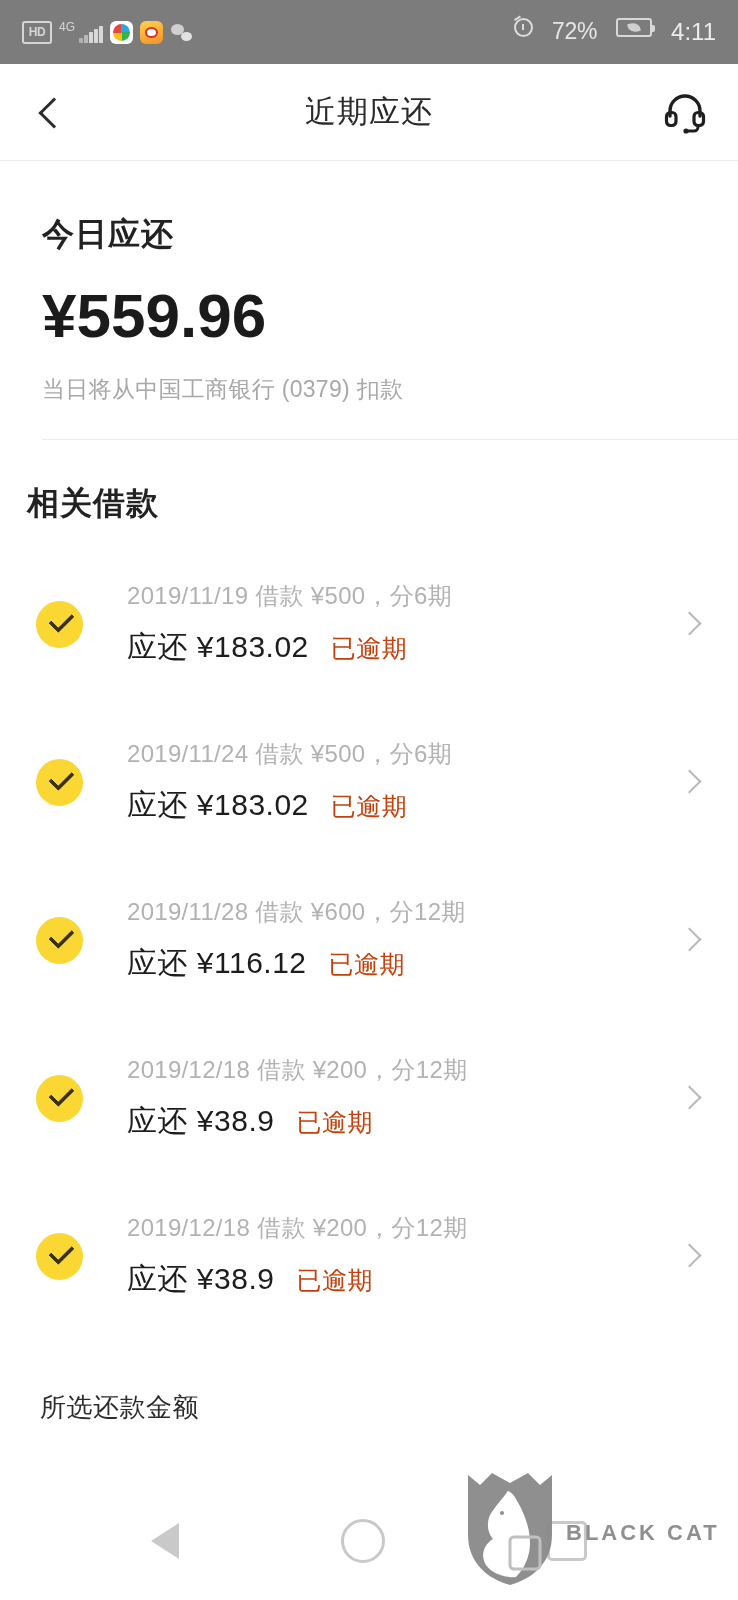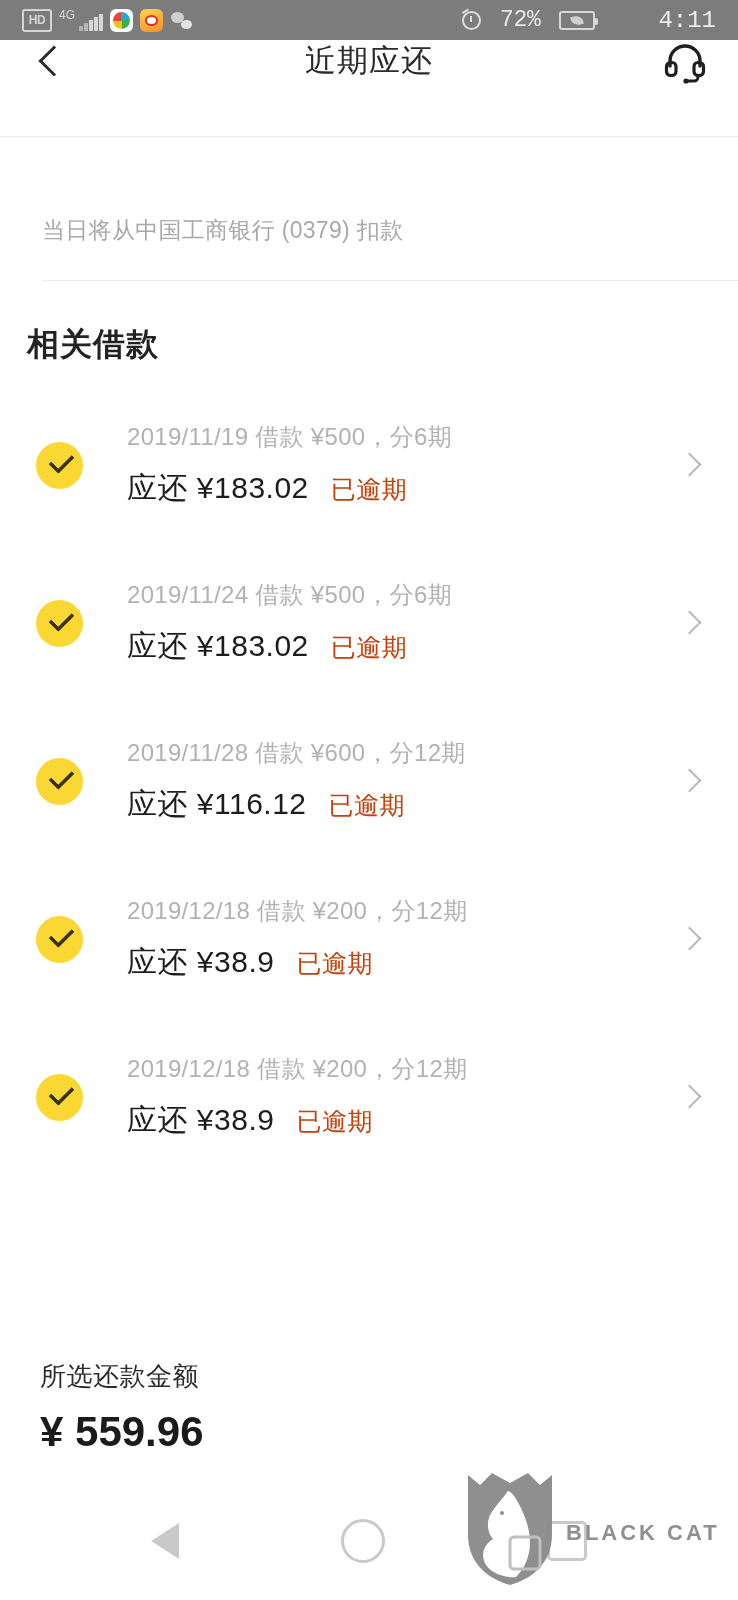--- a/index.html
+++ b/index.html
@@ -11,39 +11,38 @@
     width: 738px;
     height: 1600px;
     position: relative;
     overflow: hidden;
     font-family: "Liberation Sans", "DejaVu Sans", sans-serif;
     -webkit-font-smoothing: antialiased;
   }
 
   
   .status-bar {
-    height: 40px;
+    height: 64px;
     background: #7c7c7c;
     display: flex;
     align-items: center;
     padding: 0 22px;
     box-sizing: border-box;
     color: #e8e8e8;
   }
   .status-left {
     display: flex;
     align-items: center;
     gap: 7px;
   }
   .status-right {
     margin-left: auto;
     display: flex;
-    align-items: center;
+    align-items: flex-start;
     gap: 19px;
-    font-family: Liberation Mono, monospace;
   }
   .hd-badge {
     width: 26px;
     height: 19px;
     border: 2px solid #d5d5d5;
     border-radius: 3px;
     font-size: 12px;
     font-weight: bold;
     color: #d5d5d5;
     display: flex;
@@ -171,29 +170,29 @@
     width: 3px; height: 7px;
     background: #d8d8d8;
     border-radius: 0 2px 2px 0;
   }
   .leaf {
     width: 12px; height: 9px;
     background: #cfcfcf;
     border-radius: 0 70% 0 70%;
     transform: rotate(-12deg);
   }
-  .clock-text { font-size: 24px; color: #ececec; letter-spacing: 0px; margin-left: 44px; }
+  .clock-text { font-size: 24px; color: #ececec; letter-spacing: 0px; }
 
   
   .app-header {
     height: 97px;
     background: #ffffff;
     border-bottom: 1px solid #ededed;
     display: flex;
-    align-items: flex-start;
+    align-items: center;
     padding: 0 30px;
     box-sizing: border-box;
     position: relative;
   }
   .back-chevron {
     width: 40px; height: 40px;
     position: relative;
     cursor: pointer;
     flex: none;
   }
@@ -496,20 +495,22 @@
       <path d="M8 26 V21 a15 15 0 0 1 30 0 V26" fill="none" stroke="#1f1f1f" stroke-width="3.4" stroke-linecap="round"></path>
       <rect x="4.5" y="22.5" width="9.5" height="13" rx="4" fill="none" stroke="#1f1f1f" stroke-width="3.2"></rect>
       <rect x="32" y="22.5" width="9.5" height="13" rx="4" fill="none" stroke="#1f1f1f" stroke-width="3.2"></rect>
       <path d="M36 35 V37 a4 4 0 0 1 -4 4 H26" fill="none" stroke="#1f1f1f" stroke-width="3"></path>
       <circle cx="24" cy="41" r="2.6" fill="#1f1f1f"></circle>
     </svg>
   </div>
 </div>
 
 <div class="today-block">
+  <div class="today-label">今日应还</div>
+  <div class="today-amount">¥559.96</div>
   <div class="today-note">当日将从中国工商银行 (0379) 扣款</div>
 </div>
 <div class="section-divider"></div>
 
 <div class="loans-title">相关借款</div>
 
 <div class="loan-list">
 
   <div class="loan-row">
     <div class="check-circle"></div>
@@ -569,21 +570,20 @@
       </div>
     </div>
     <div class="row-chevron"></div>
   </div>
 
 </div>
 
 <div class="bottom-bar">
   <div class="selected-block">
     <div class="selected-label">所选还款金额</div>
-    <div class="selected-amount">¥ 559.96</div>
   </div>
 </div>
 
 <div class="nav-bar">
   <div class="nav-back"></div>
   <div class="nav-home"></div>
   <div class="nav-recents"></div>
 </div>
 
 <div class="watermark">

